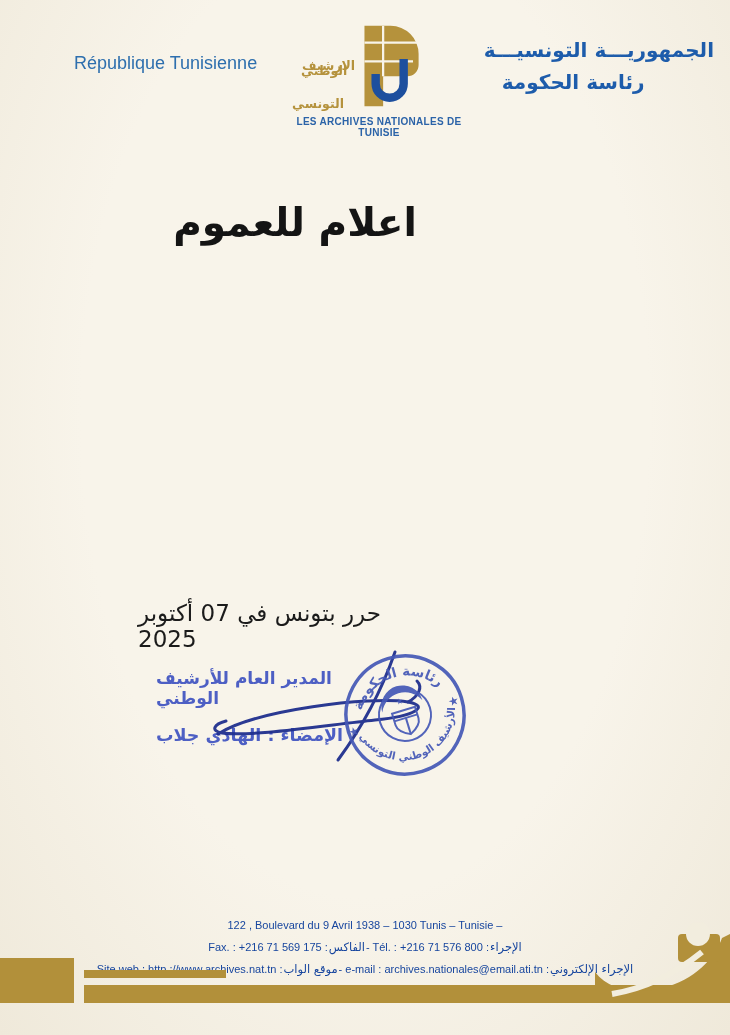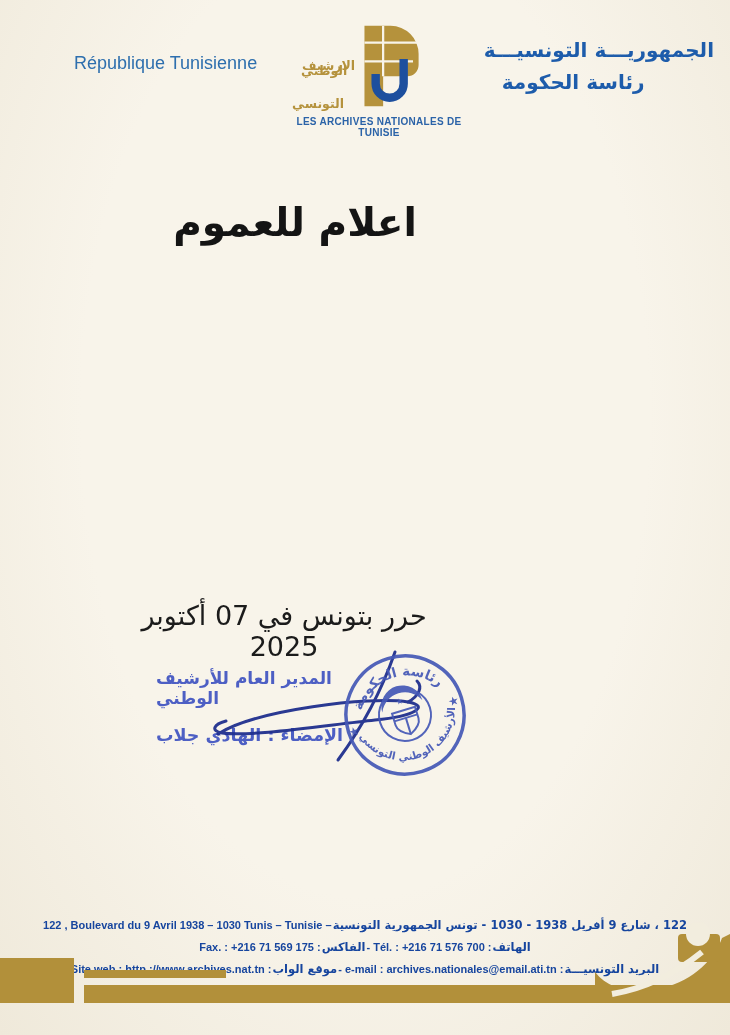--- a/index.html
+++ b/index.html
@@ -26,35 +26,35 @@
     color:#2b63a8;letter-spacing:0.3px;}
 
   
   .doc-title{left:0;width:590px;top:200px;text-align:center;font-size:39px;
     font-weight:bold;color:#141414;direction:rtl;}
 
   
   .body-text{left:86px;width:562px;top:346px;direction:rtl;color:#1b1b1b;font-size:24px;}
   .bline{line-height:57px;white-space:nowrap;text-align:right;}
 
-  .dateline{left:138px;top:600px;width:292px;text-align:center;font-size:27px;
+  .dateline{left:138px;top:600px;width:292px;text-align:left;font-size:23px;
     color:#1b1b1b;direction:rtl;}
 
   
   .sig-stamp{left:156px;top:668px;width:242px;text-align:left;color:#4d5fc4;
     font-weight:bold;direction:rtl;}
   .sig-stamp .s1{font-size:17px;line-height:20px;}
   .sig-stamp .s2{font-size:17.5px;margin-top:17px;}
   .scrawl{left:170px;top:636px;}
   .seal{left:340px;top:650px;transform:rotate(-17deg);opacity:.92;}
 
   
   .footer-block{left:0;width:730px;top:914px;color:#16459e;}
   .fl{display:flex;justify-content:center;align-items:baseline;gap:1px;
-    line-height:22px;font-size:11px;font-weight:bold;
+    line-height:22px;font-size:11px;font-weight:normal;
     font-family:"Liberation Sans",sans-serif;}
   .fl .ar{direction:rtl;font-family:"DejaVu Sans",sans-serif;font-size:11.5px;}
   .deco{left:0;top:900px;}
 </style>
 </head>
 <body>
 
 <div class="page">
 
   <div class="abs hdr-left">
@@ -124,33 +124,32 @@
         <path d="M53,60 h24 v12 c0,7 -8,11 -12,13 c-4,-2 -12,-6 -12,-13 Z"></path>
         <line x1="53" y1="68" x2="77" y2="68"></line>
         <line x1="65" y1="68" x2="65" y2="85"></line>
       </g>
     </g>
   </svg>
 
   <div class="abs footer-block">
     <div class="fl">
       <span>122 , Boulevard du 9 Avril 1938 – 1030 Tunis – Tunisie –</span>
-      <span class="ar">122 ، شارع 9 أفريل 1938 - 1030 - تونس الجمهورية التونسية</span>
     </div>
     <div class="fl">
       <span>Fax. : +216 71 569 175 :</span>
       <span class="ar">الفاكس</span>
-      <span>- Tél. : +216 71 576 700 :</span>
-      <span class="ar">الهاتف</span>
+      <span>- Tél. : +216 71 576 800 :</span>
+      <span class="ar">الإجراء</span>
     </div>
     <div class="fl">
       <span>Site web : http ://www.archives.nat.tn :</span>
       <span class="ar">موقع الواب</span>
       <span>- e-mail : archives.nationales@email.ati.tn :</span>
-      <span class="ar">البريد التونسيـــة</span>
+      <span class="ar">الإجراء الإلكتروني</span>
     </div>
   </div>
 
   <svg class="abs deco" width="730" height="135" viewBox="0 0 730 135">
     <g fill="#b2903a">
       <rect x="0" y="58" width="74" height="45"></rect>
       <rect x="84" y="70" width="142" height="8"></rect>
       <rect x="84" y="85" width="646" height="18"></rect>
       <path d="M595,103 V72 C610,92 640,94 662,88 C695,80 715,58 722,38 L730,34 V103 Z"></path>
       <rect x="678" y="34" width="42" height="28" rx="4"></rect>

